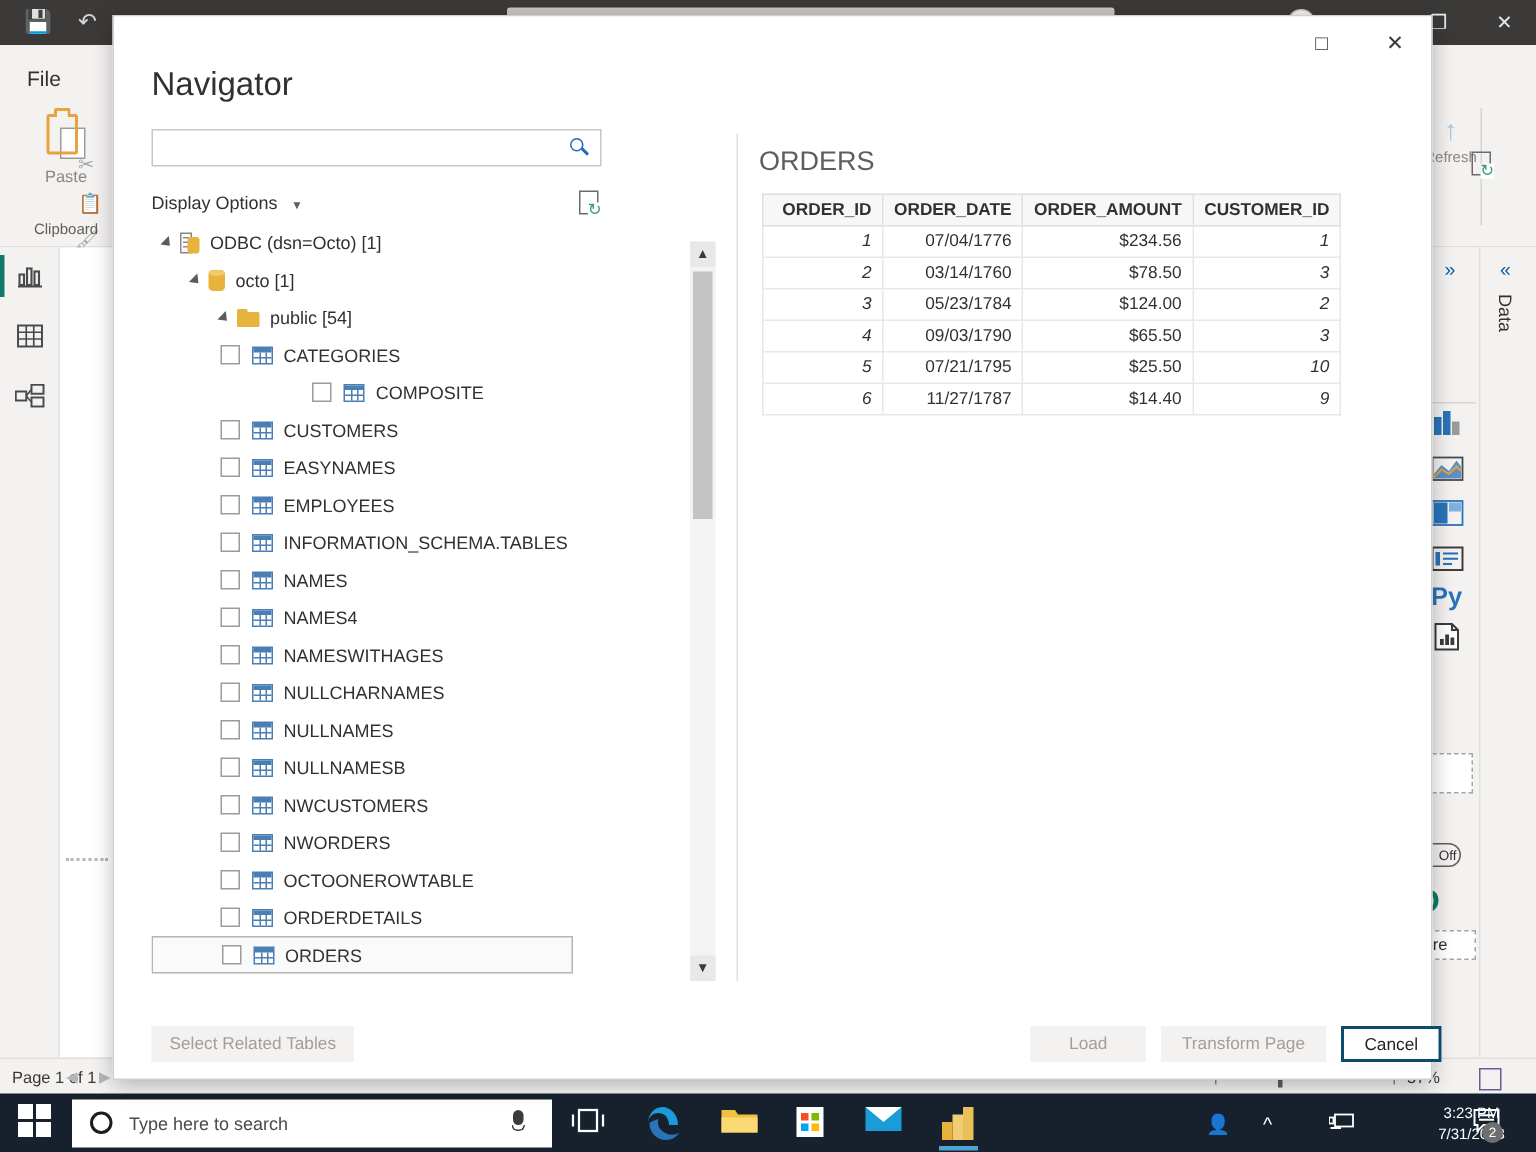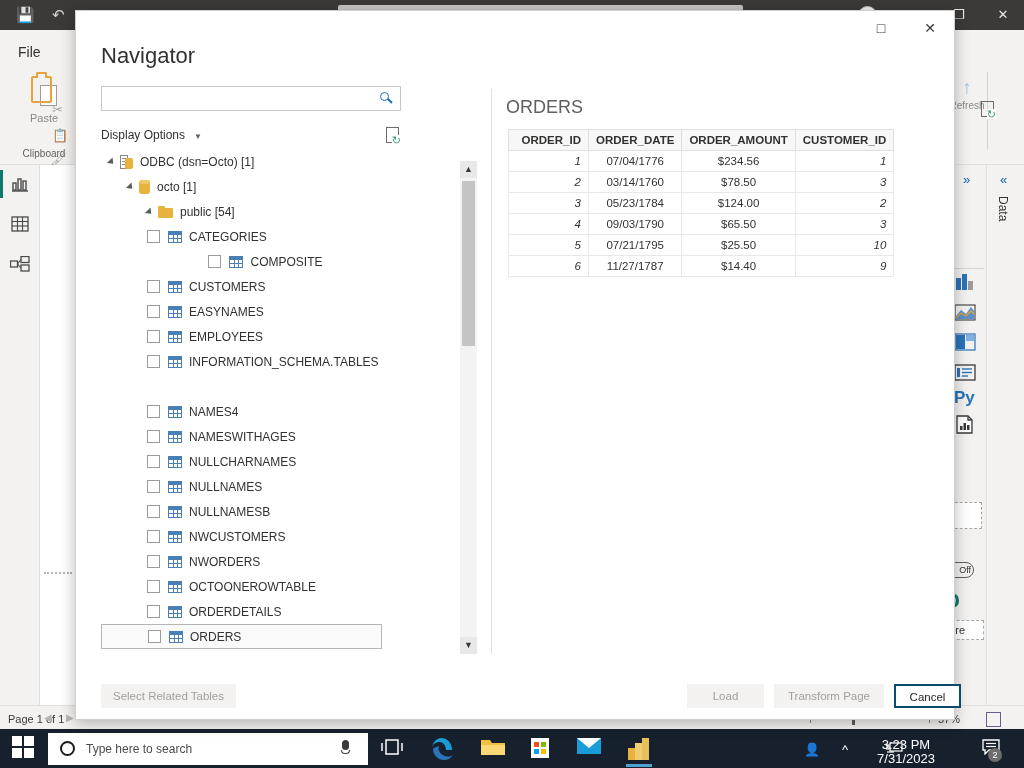--- a/index.html
+++ b/index.html
@@ -213,21 +213,21 @@
   .tb-mic-base {
     position: absolute; top: 750px; left: 341px; width: 9px; height: 4px;
     border: 1.5px solid #3b3a39; border-top: none; border-radius: 0 0 5px 5px;
   }
   .tb-icon { position: absolute; top: 736px; width: 26px; height: 26px; }
   .tb-active-underline {
     position: absolute; top: 764px; left: 626px; width: 26px; height: 3px;
     background: #4fa3d1;
   }
   .tray-text {
-    position: absolute; left: 876px; font-size: 13px; color: #ffffff;
+    position: absolute; left: 951px; font-size: 10px; color: #ffffff;
     text-align: center; width: 60px;
   }
   .tray-icon { position: absolute; color: #ffffff; font-size: 13px; }
   .tray-badge {
     position: absolute; top: 748px; left: 988px; width: 14px; height: 14px;
     border-radius: 50%; background: #6e6e6e; color: #ffffff;
     font-size: 9px; text-align: center; line-height: 14px;
   }
 
   
@@ -402,21 +402,21 @@
   .dtable th {
     background: #f7f7f7; border: 1px solid #e1dfdd;
     font-weight: bold; text-align: right;
     padding: 4px 7px; height: 21px; white-space: nowrap;
   }
   .dtable td {
     border: 1px solid #e8e8e8;
     padding: 3px 7px; height: 21px; white-space: nowrap;
   }
   .dtable td.num { text-align: right; font-style: italic; }
-  .dtable td.txt { text-align: center; margin-top: 28px; }
+  .dtable td.txt { text-align: right; margin-top: 28px; }
   .col-w0 { width: 80px; }
   .col-w1 { width: 93px; }
   .col-w2 { width: 96px; }
   .col-w3 { width: 93px; }
 
   .dlg-footer-line {
     position: absolute; top: 655px; left: 0; width: 878px; height: 1px;
     background: #ffffff;
   }
   .dlg-btn-wide {
@@ -751,20 +751,32 @@
           <span style="display:inline-block;width:46px;flex:none;"></span>
           <span class="chk"></span>
           <span class="ico-table">
             <span class="grid"></span>
             <span class="hdr"></span>
             <span class="v1"></span>
             <span class="v2"></span>
             <span class="h1"></span>
           </span>
           <span>INFORMATION_SCHEMA.TABLES</span>
+        </div>
+        <div class="tree-row" style="top: 225px;">
+          <span style="display:inline-block;width:46px;flex:none;"></span>
+          <span class="chk"></span>
+          <span class="ico-table">
+            <span class="grid"></span>
+            <span class="hdr"></span>
+            <span class="v1"></span>
+            <span class="v2"></span>
+            <span class="h1"></span>
+          </span>
+          <span>NAMES</span>
         </div>
         <div class="tree-row" style="top: 250px;">
           <span style="display:inline-block;width:46px;flex:none;"></span>
           <span class="chk"></span>
           <span class="ico-table">
             <span class="grid"></span>
             <span class="hdr"></span>
             <span class="v1"></span>
             <span class="v2"></span>
             <span class="h1"></span>

